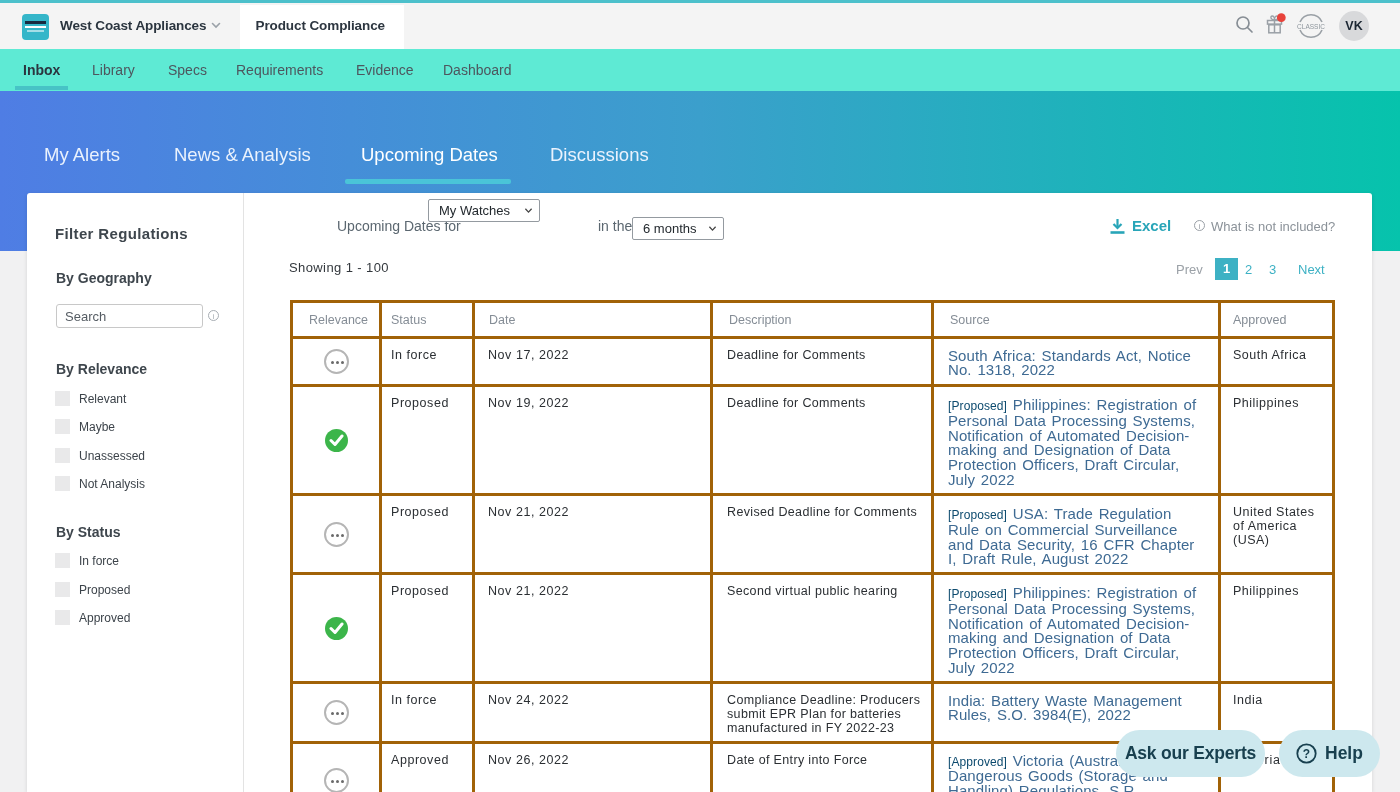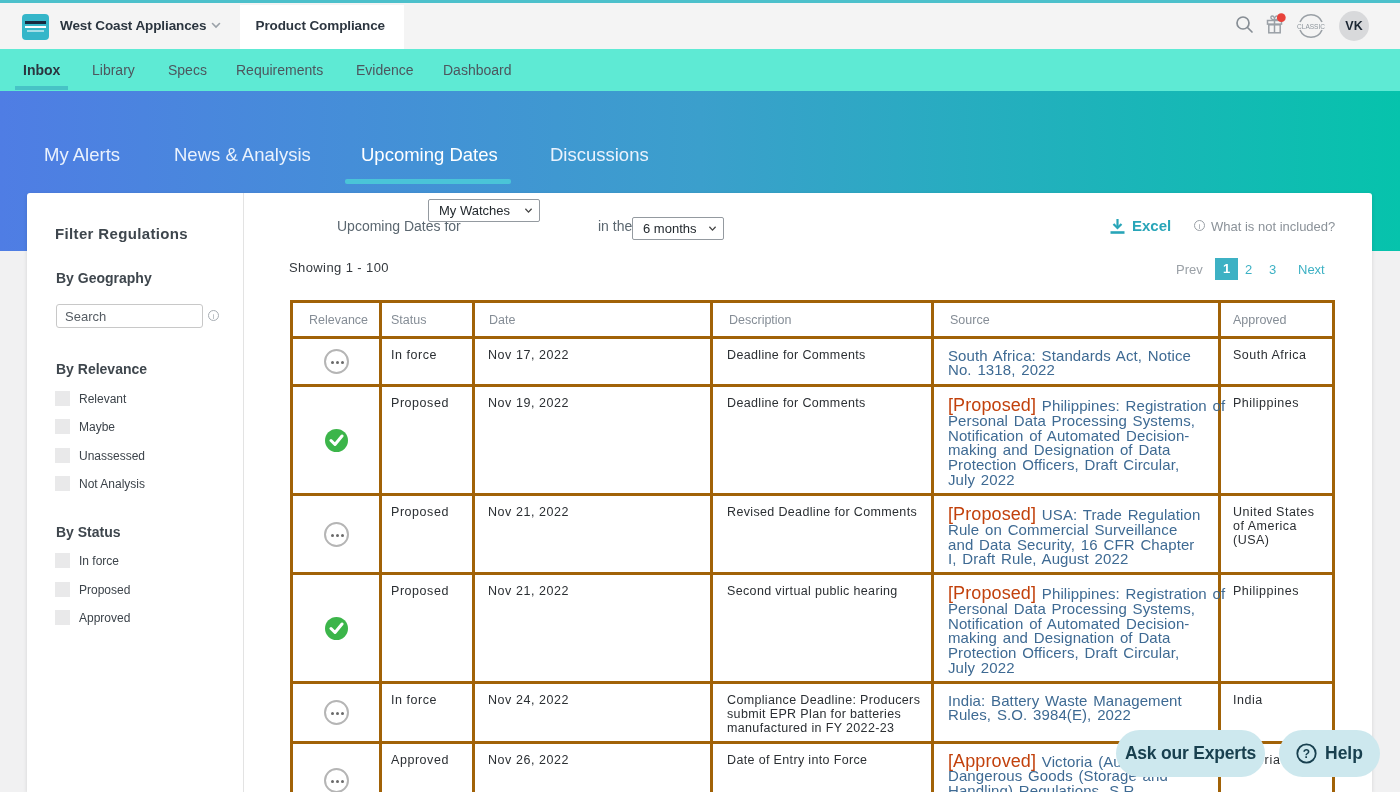--- a/index.html
+++ b/index.html
@@ -79,21 +79,21 @@
 table.grid td.st, table.grid td.dt { letter-spacing:0.55px; }
 table.grid td.de { letter-spacing:0.35px; }
 table.grid td.ge { letter-spacing:0.5px; }
 table.grid td.rel { vertical-align:middle; text-align:center; }
 th.h-rel { padding-left:16px; } th.h-st { padding-left:9px; } th.h-dt { padding-left:14px; }
 th.h-de { padding-left:16px; } th.h-so { padding-left:16px; } th.h-ge { padding-left:12px; }
 table.grid td.st { padding:10px 0 0 9px; } table.grid td.dt { padding:10px 0 0 13px; } table.grid td.de { padding:10px 2px 0 14px; }
 table.grid td.so { padding:9.5px 0 0 14px; font-size:15px; line-height:14.8px; letter-spacing:0.1px; word-spacing:1.5px; white-space:nowrap; }
 table.grid td.ge { padding:10px 4px 0 12px; }
 .lnk { color:#3e6a93; }
-.tagp { color:#c2410c; font-size:18px; }
+.tagp { color:#0c4a6e; font-size:12px; }
 .dots-circle { display:block; margin:0 auto; width:25px; height:25px; border:2px solid #b5b5b5; border-radius:50%; position:relative; background:#fff; }
 .dots-circle i { position:absolute; top:10px; width:3px; height:3px; background:#6a6a6a; border-radius:50%; }
 .dots-circle i.d1 { left:5px; } .dots-circle i.d2 { left:10px; } .dots-circle i.d3 { left:15px; }
 .chk-circle { display:block; margin:0 auto; width:23px; height:23px; background:#3cb54a; border-radius:50%; position:relative; }
 .chk-circle svg { position:absolute; left:4px; top:5px; }
 
 
 .pill { position:absolute; top:730px; height:47px; background:#cde8ee; border-radius:24px; color:#18404f; font-weight:bold; }
 .pill-ask { left:1116px; width:149px; font-size:17.5px; text-align:center; line-height:47px; letter-spacing:-0.2px; }
 .pill-help { left:1279px; width:101px; font-size:17.5px; }

